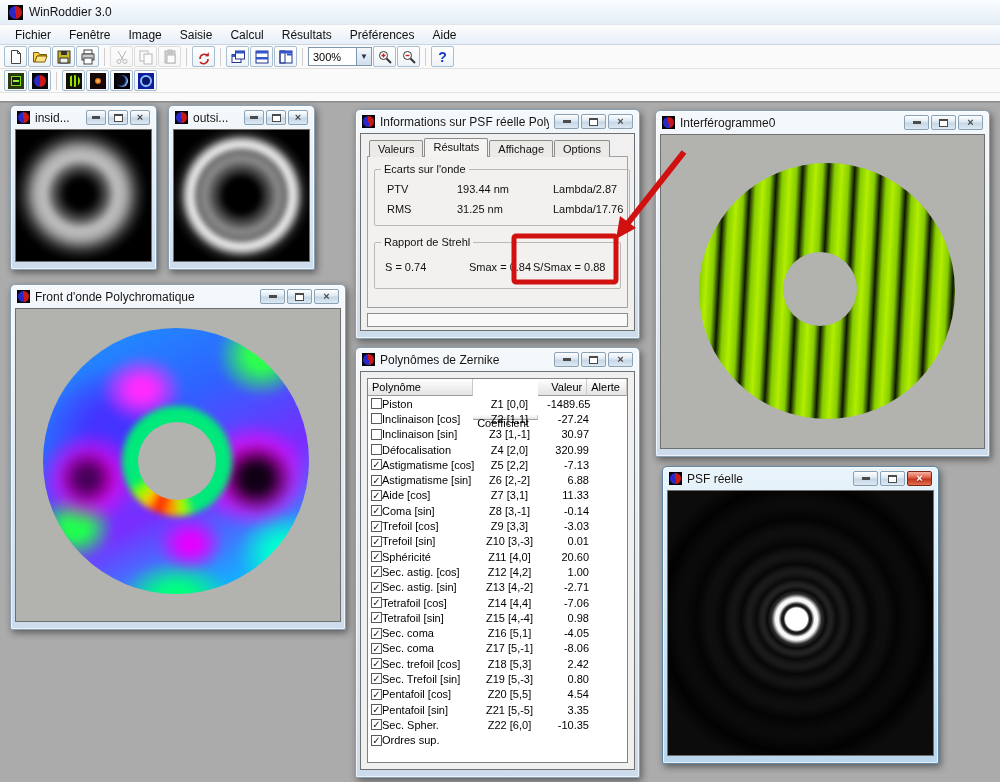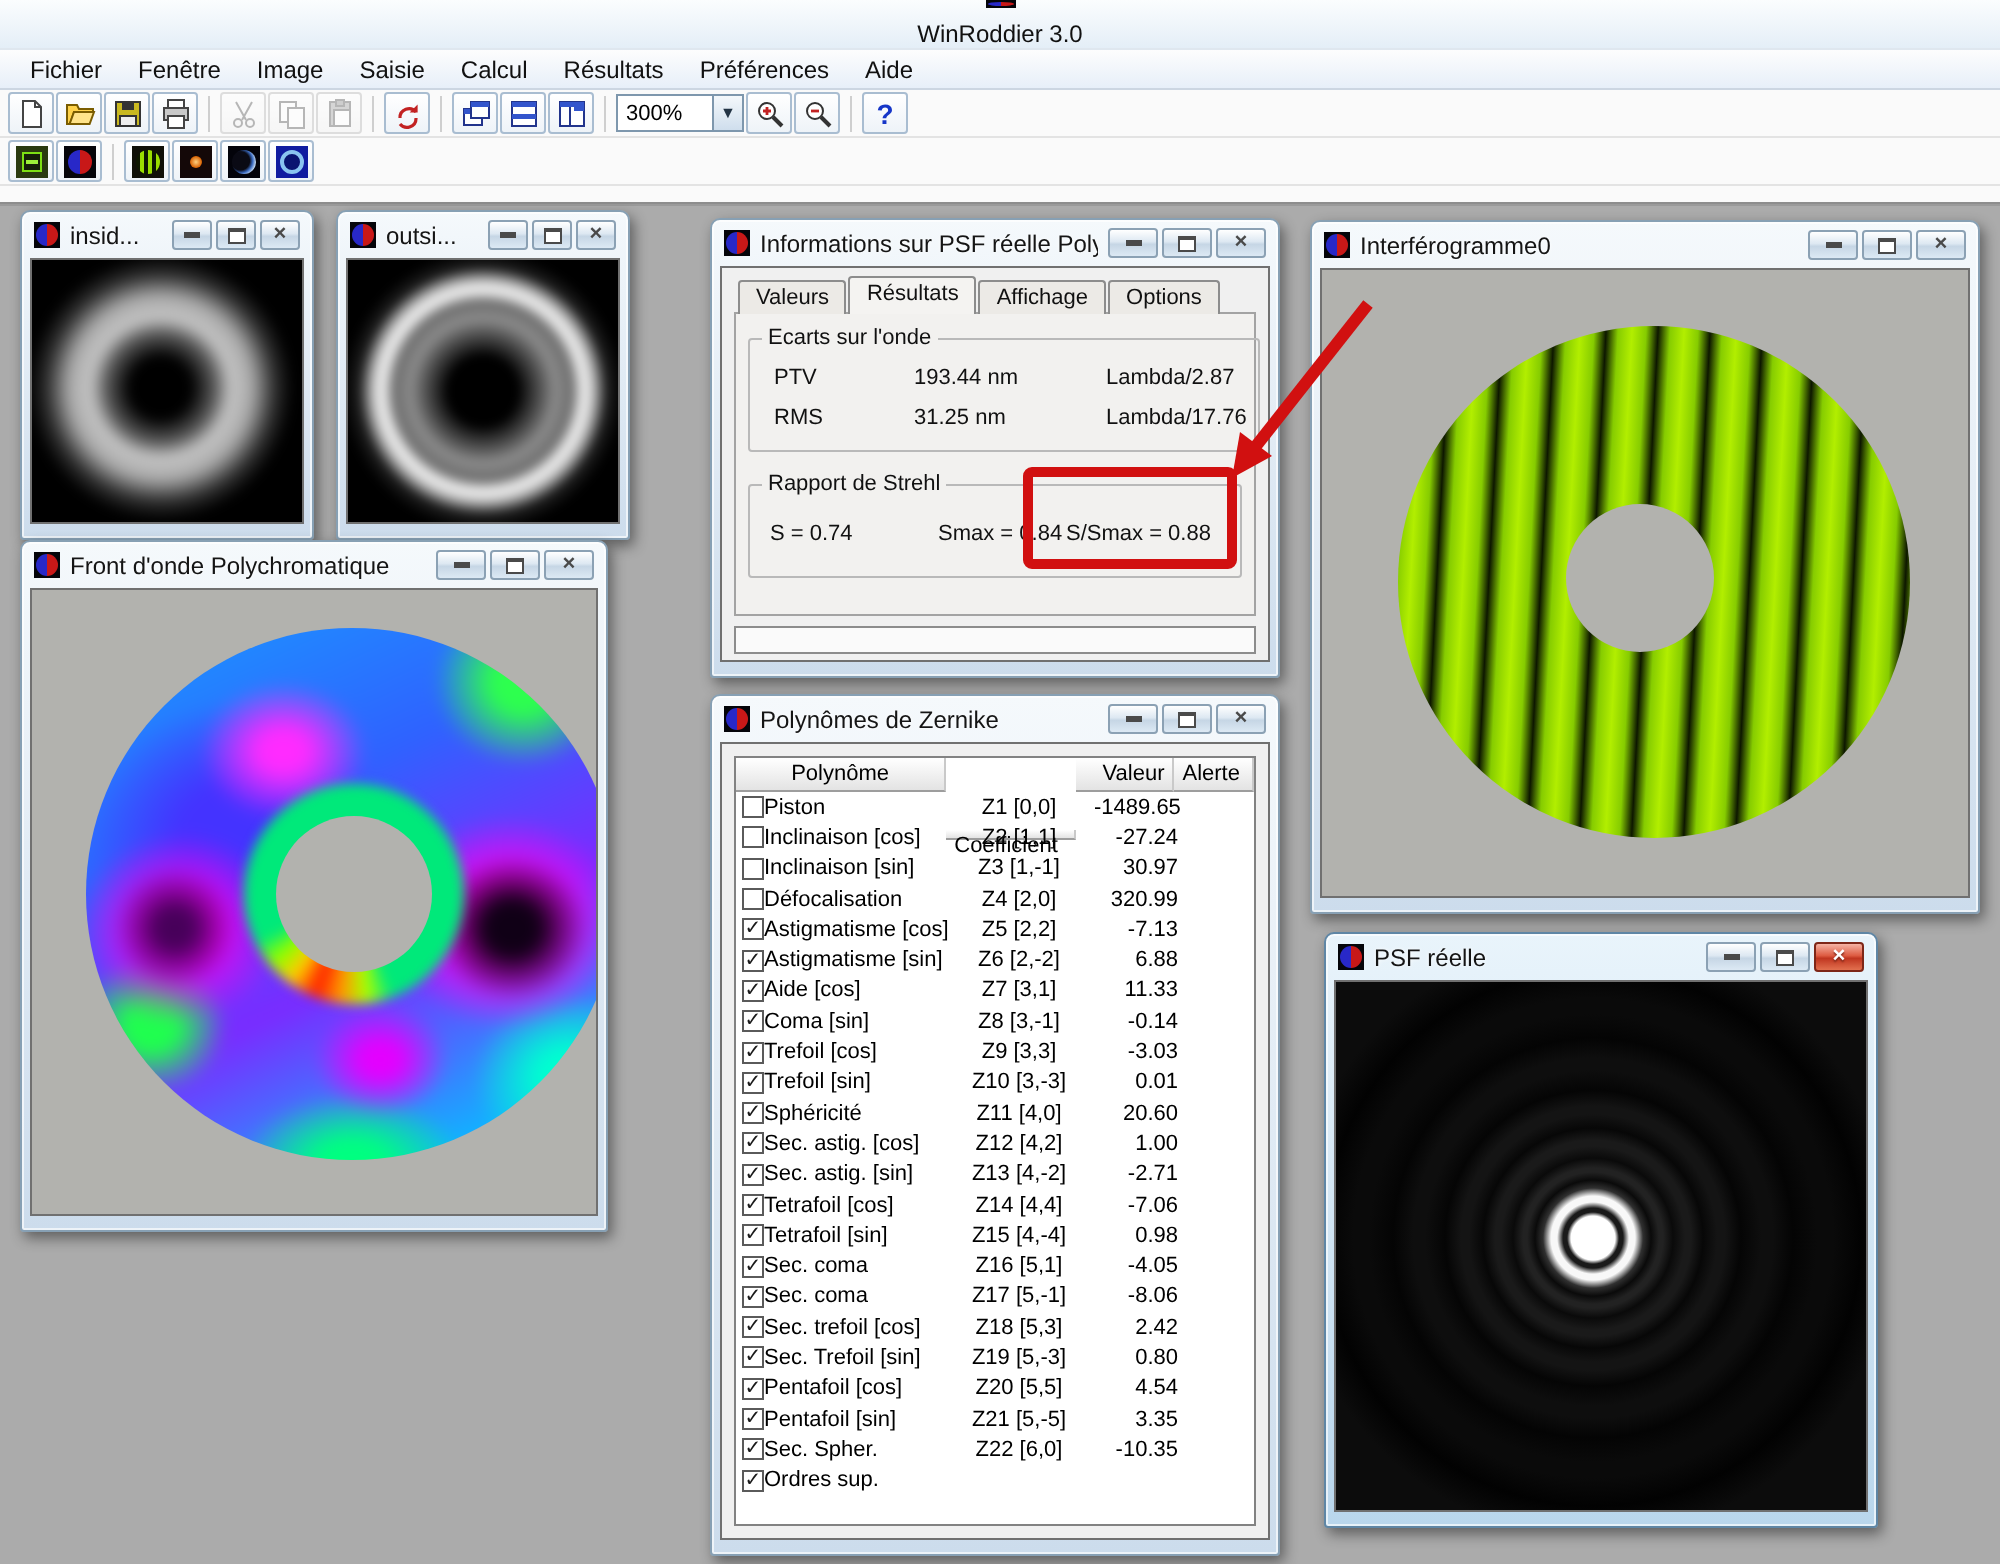--- a/index.html
+++ b/index.html
@@ -1,20 +1,20 @@
 <!DOCTYPE html>
 <html><head>
 <meta charset="utf-8">
 <style>
   * { margin:0; padding:0; box-sizing:border-box; }
   html,body { width:1000px; height:782px; overflow:hidden; }
   body { font-family:"Liberation Sans", sans-serif; font-size:12px; background:#ababab; user-select:none; }
 
   
-  .titlebar { height:25px; background:linear-gradient(#fbfdfe,#e4eef7); display:flex; align-items:center; gap:6px; padding:0 8px; border-bottom:1px solid #dfe7ef;flex-direction:column; }
+  .titlebar { height:25px; background:linear-gradient(#fbfdfe,#e4eef7); display:flex; align-items:center; gap:6px; padding:0 8px; border-bottom:1px solid #dfe7ef; }
   .app-logo { width:15px; height:15px; background:#05050a; display:inline-block; position:relative; }
   .app-logo::after, .wlogo::after { content:""; position:absolute; inset:1px; border-radius:50%; background:conic-gradient(#c81818 0 50%, #2828c8 50% 100%); }
   .titlebar .ttl { color:#111; }
   .menubar { height:20px; background:linear-gradient(#fdfdfd,#e7eff9); display:flex; align-items:center; padding:0 6px; border-bottom:1px solid #ccd6e2; }
   .menu-item { padding:2px 9px; color:#111; cursor:default; }
   .toolbar { height:24px; background:#fafafa; display:flex; align-items:center; padding:0 4px; gap:1px; border-bottom:1px solid #e3e3e3; }
   .tbtn { width:23px; height:21px; border:1px solid #a9bdd1; background:linear-gradient(#ffffff,#eef3f8); border-radius:2px; display:inline-flex; align-items:center; justify-content:center; }
   .tbtn svg { width:16px; height:16px; }
   .tbtn.disabled { opacity:.45; filter:grayscale(1); }
   .tsep { width:1px; height:18px; background:#cfcfcf; margin:0 4px; }
@@ -93,21 +93,21 @@
   .strehl-row { display:flex; height:30px; align-items:center; }
   .strehl-row .s0 { width:88px; padding-left:4px; }
   .strehl-row .s1 { width:64px; }
   .bottom-strip { height:14px; border:1px solid #8c8c8c; background:#fafafa; margin-top:5px; }
 
   
   .zern-body { padding:6px; height:100%; }
   .listview { background:#fff; border:1px solid #828282; height:100%; overflow:hidden; font-size:11px; }
   .zhead { display:flex; height:17px; }
   .zhead .hc { background:linear-gradient(#ffffff,#e3e3e3); border-right:1px solid #c9c9c9; border-bottom:1px solid #9d9d9d; padding:2px 4px; }
-  .hc.h0 { width:108px;text-align:center; } .hc.h1 { width:67px;margin-top:36px; } .hc.h2 { width:50px; text-align:right; } .hc.h3 { flex:1; text-align:right; padding-right:6px; }
+  .hc.h0 { width:108px; } .hc.h1 { width:67px;margin-top:36px; } .hc.h2 { width:50px; text-align:right; } .hc.h3 { flex:1; text-align:right; padding-right:6px; }
   .zrow { display:flex; height:15.3px; align-items:center; }
   .zc { padding:0 4px; white-space:nowrap; overflow:hidden; }
   .zc.n { width:108px; display:flex; align-items:center; gap:0; padding-left:3px; }
   .zc.co { width:67px;text-align:center; } .zc.v { width:50px; text-align:right; } .zc.a { flex:1; }
   .cbx { width:11px; height:11px; border:1px solid #5a5a5a; background:#fff; font-size:10px; line-height:10px; text-align:center; color:#1a1a1a; flex:0 0 auto; }
 
   
   .annot { position:absolute; left:0; top:0; width:1000px; height:682px; z-index:60; pointer-events:none; }
 </style>
 </head>
@@ -307,21 +307,21 @@
           <span class="cap-btn">
             <span class="glyph-x">×</span>
           </span>
         </span>
     </div>
     <div class="wbody canvas-black" style="height:133px">
       <div class="star outside"></div>
     </div>
   </div>
 
-  <div class="win" style="left:10px;top:168px;width:294px;height:346px">
+  <div class="win" style="left:10px;top:182px;width:336px;height:346px">
     <div class="wtitle">
       <span class="wlogo"></span>
       <span class="wtext">Front d'onde Polychromatique</span>
       <span class="wbtns">
           <span class="cap-btn">
             <span class="glyph-min"></span>
           </span>
           <span class="cap-btn">
             <span class="glyph-max"></span>
           </span>

